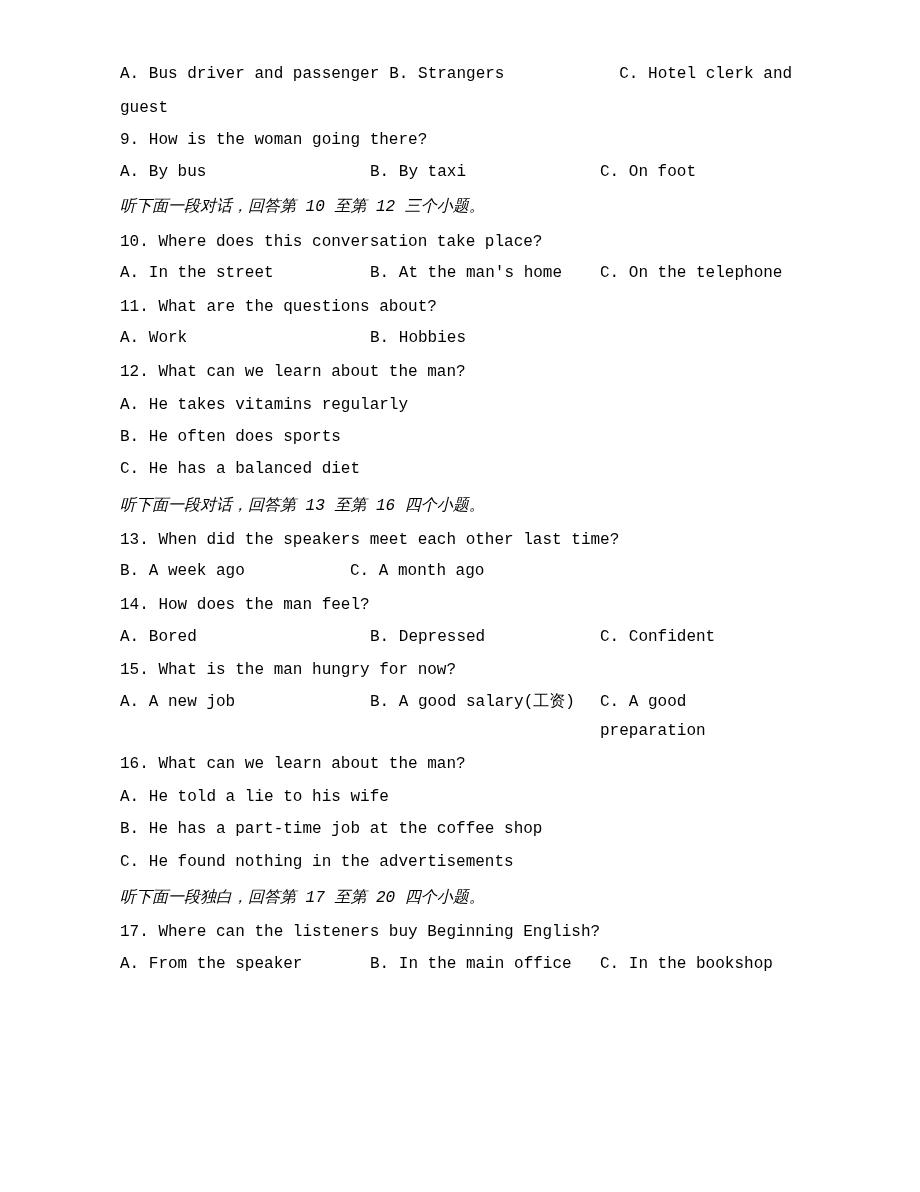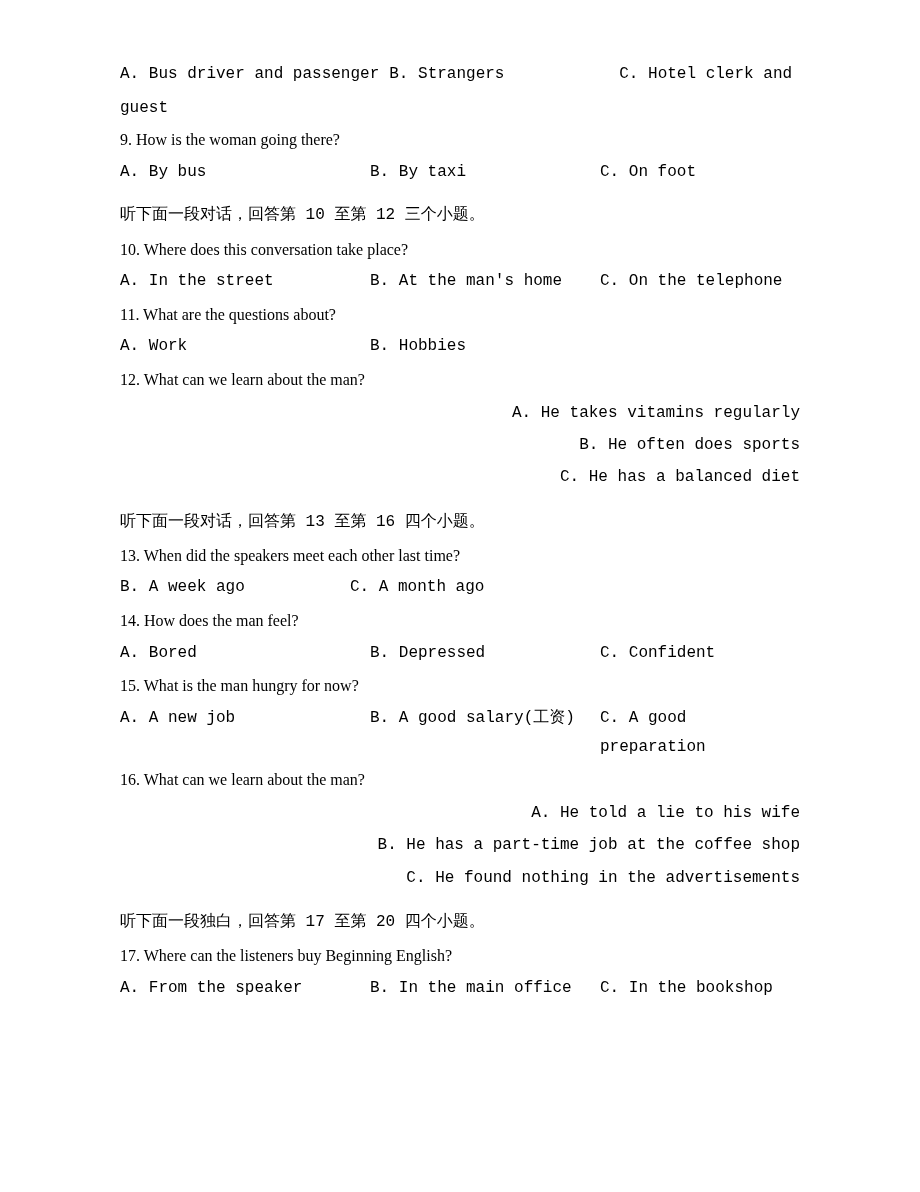--- a/index.html
+++ b/index.html
@@ -36,29 +36,28 @@
     .option-b {
       min-width: 220px;
       margin-right: 10px;
     }
     .option-c {
       flex: 1;
     }
     .question {
       margin-bottom: 2px;
       margin-top: 2px;
-      font-family: Liberation Serif, serif;
     }
     .section-header {
-      margin-top: 14px;
+      margin-top: 6px;
       margin-bottom: 4px;
+      font-style: italic;
     }
     .answer-line {
       margin-bottom: 2px;
-      text-align: right;
     }
   </style>
 </head>
 <body>
 
 <div class="content-block">
 <div class="line-options">
       <span class="option-a">A. Bus driver and passenger</span>
       <span class="option-b">B. Strangers</span>
       <span class="option-c">C. Hotel clerk and</span>

